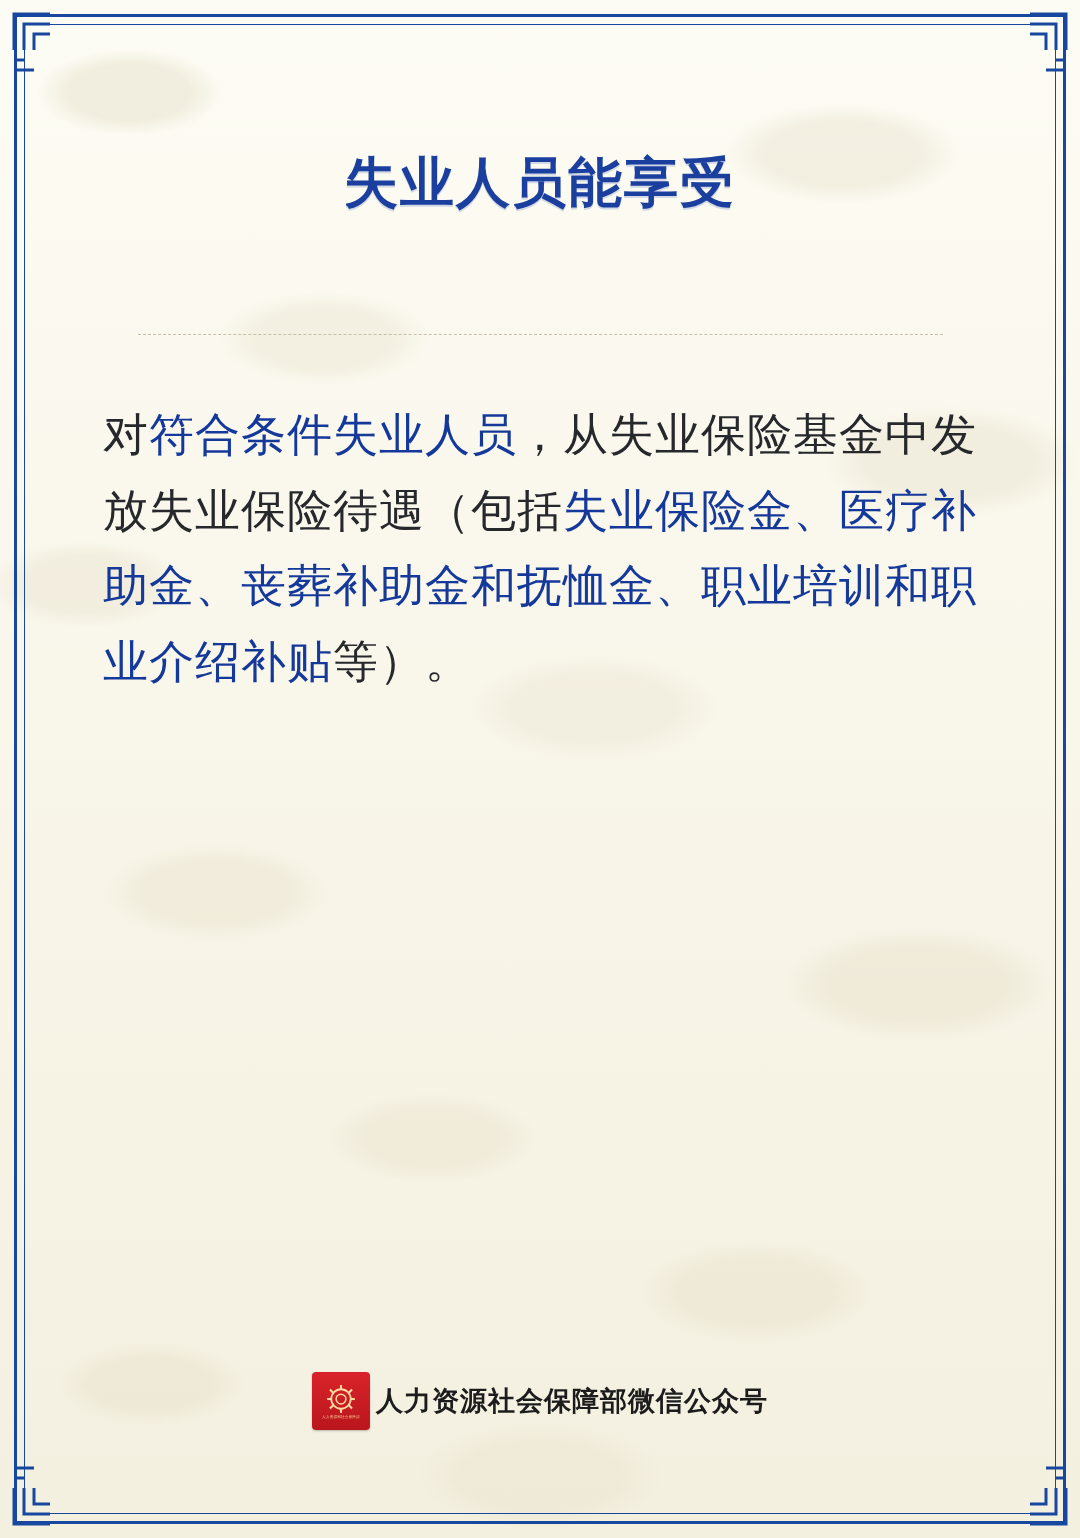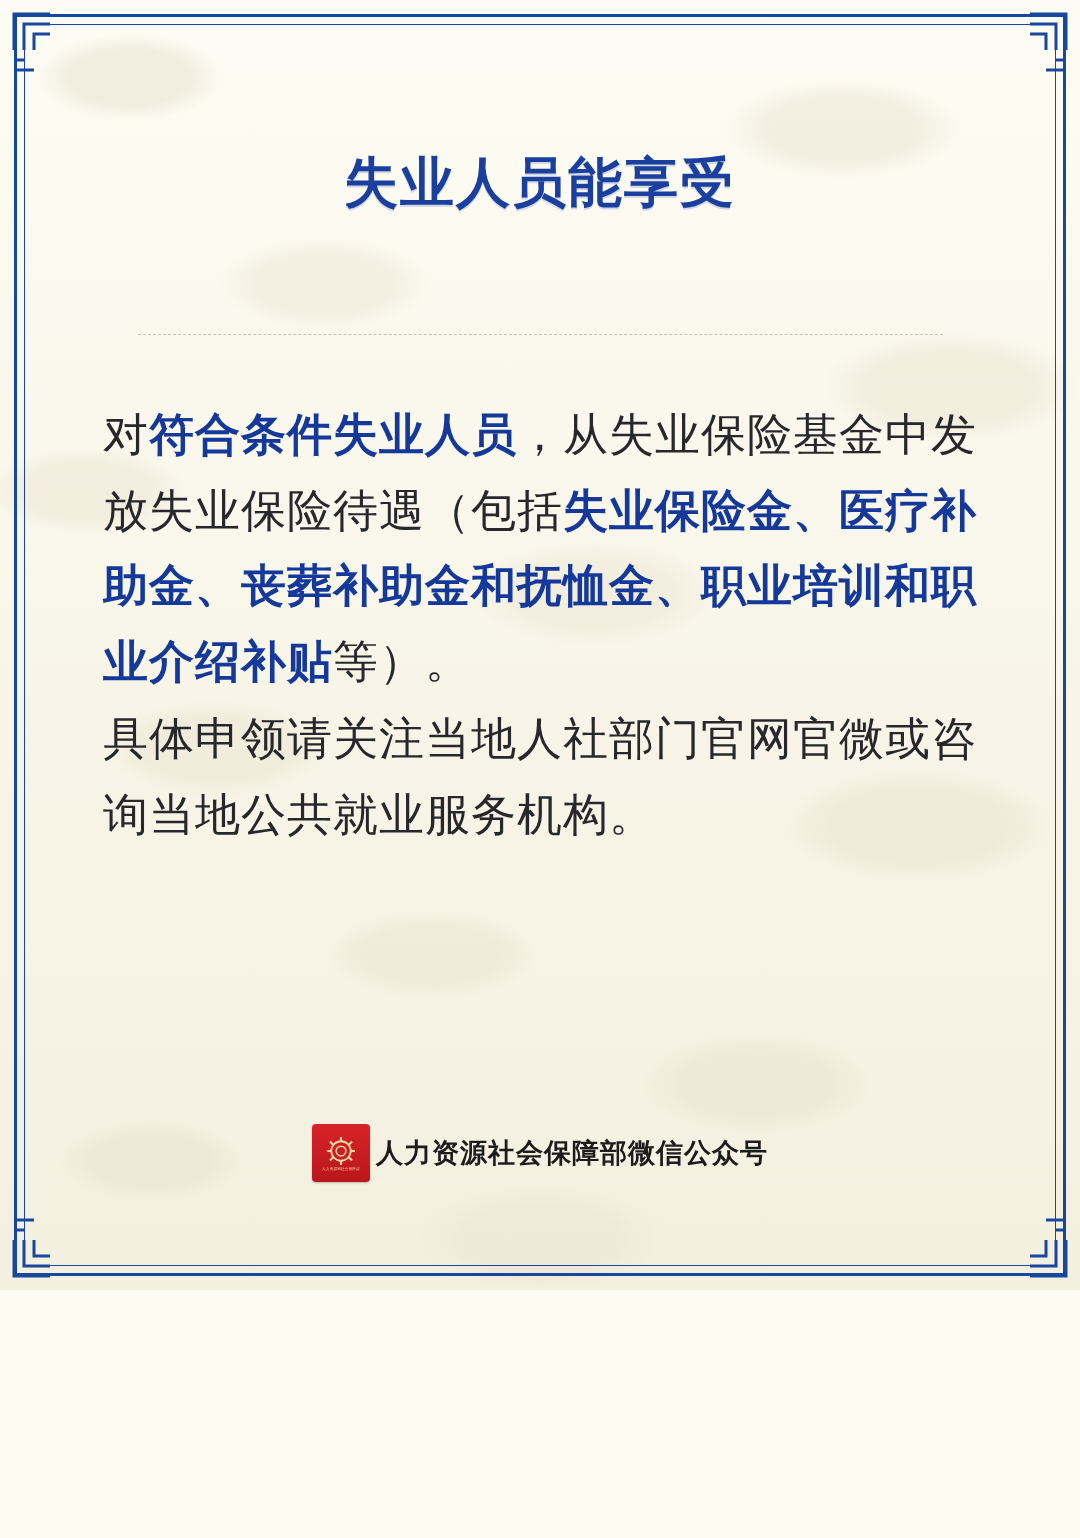--- a/index.html
+++ b/index.html
@@ -11,21 +11,21 @@
     height: 1538px;
     font-family: "Liberation Sans", sans-serif;
     background: #fdfbf2;
     overflow: hidden;
   }
 
   
   .poster {
     position: relative;
     width: 1080px;
-    height: 1290px;
+    height: 1538px;
     box-sizing: border-box;
     background:
       
       radial-gradient(ellipse 150px 70px at 12% 6%, rgba(216,206,176,.30) 0 40%, rgba(216,206,176,0) 62%),
       radial-gradient(ellipse 190px 80px at 78% 10%, rgba(216,206,176,.26) 0 40%, rgba(216,206,176,0) 62%),
       radial-gradient(ellipse 170px 75px at 30% 22%, rgba(216,206,176,.22) 0 40%, rgba(216,206,176,0) 62%),
       radial-gradient(ellipse 210px 90px at 88% 30%, rgba(216,206,176,.24) 0 40%, rgba(216,206,176,0) 62%),
       radial-gradient(ellipse 160px 70px at 8%  38%, rgba(216,206,176,.22) 0 40%, rgba(216,206,176,0) 62%),
       radial-gradient(ellipse 200px 85px at 55% 46%, rgba(216,206,176,.18) 0 40%, rgba(216,206,176,0) 62%),
       radial-gradient(ellipse 180px 78px at 20% 58%, rgba(216,206,176,.22) 0 40%, rgba(216,206,176,0) 62%),
@@ -95,21 +95,21 @@
     padding: 0 0 0 8px;
     font-size: 45px;
     line-height: 1.68;
     color: #26282c;
     letter-spacing: 1px;
     text-align: left;
   }
   .body-text .para { margin: 0 0 2px 0; }
   .body-text .hl {
     color: #14399b;
-    font-weight: bold;
+    font-weight: normal;
     font-family: "DejaVu Serif", "Liberation Serif", serif;
   }
 
   
   .footer {
     position: absolute;
     left: 0; right: 0;
     bottom: 108px;
     display: flex;
     align-items: center;
@@ -202,21 +202,20 @@
   <div class="content">
 
     <h1 class="title">
       <span class="line">失业人员能享受</span>
     </h1>
 
     <div class="divider"></div>
 
     <div class="body-text">
       <p class="para"><span>对</span><span class="hl">符合条件失业人员</span><span>，从失业保险基金中发放失业保险待遇（包括</span><span class="hl">失业保险金、医疗补助金、丧葬补助金和抚恤金、职业培训和职业介绍补贴</span><span>等）。</span></p>
-      <p class="para">具体申领请关注当地人社部门官网官微或咨询当地公共就业服务机构。</p>
     </div>
 
   </div>
 
   <div class="footer">
     <div class="emblem">
       <svg class="gear" viewBox="0 0 40 40">
         <g fill="#ffd9a0">
           <circle cx="20" cy="20" r="13" fill="none" stroke="#ffd9a0" stroke-width="2.4"></circle>
           <circle cx="20" cy="20" r="6.5" fill="none" stroke="#ffd9a0" stroke-width="2"></circle>

